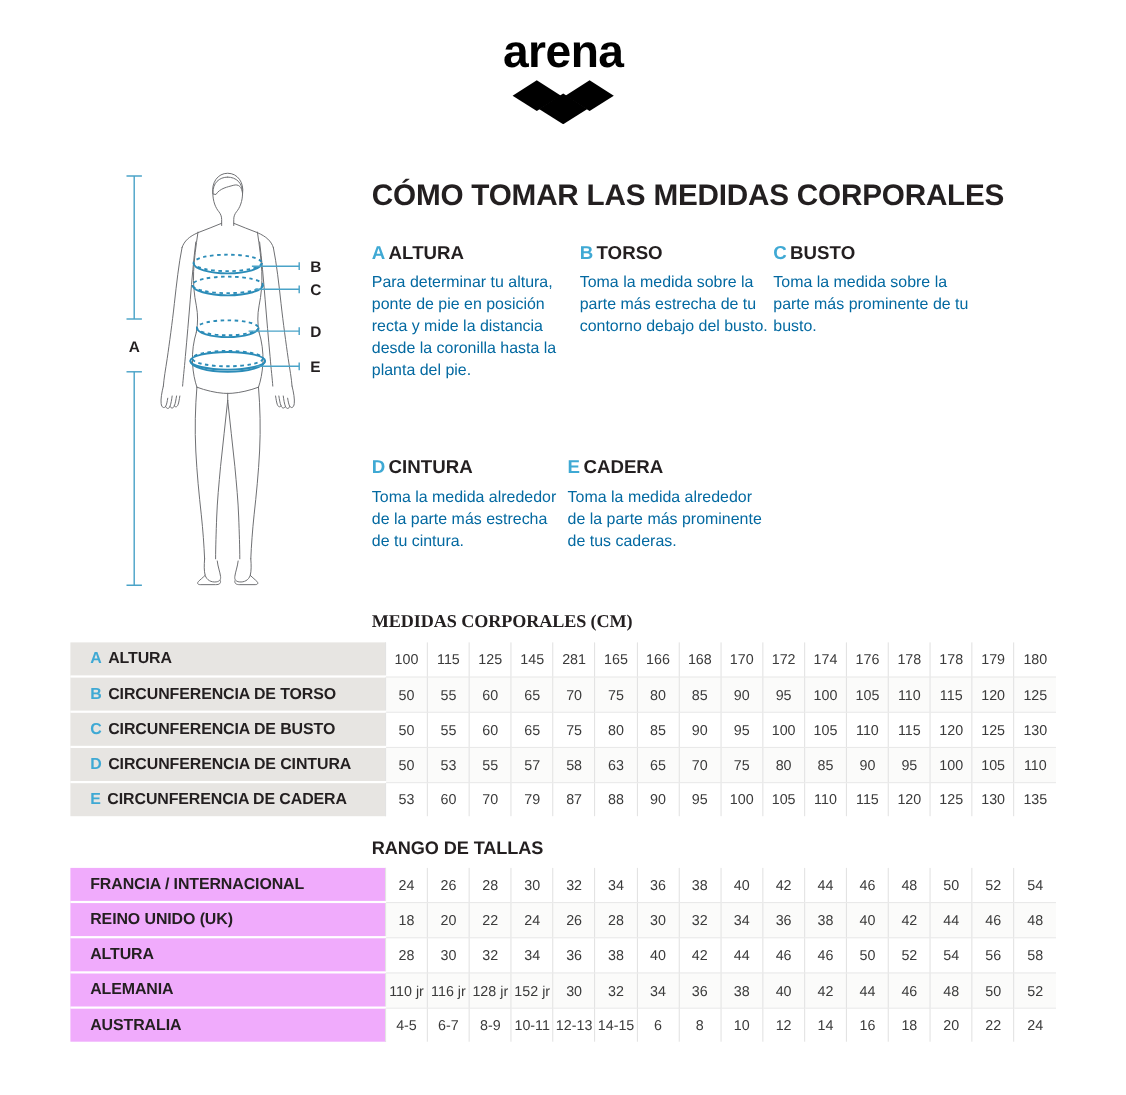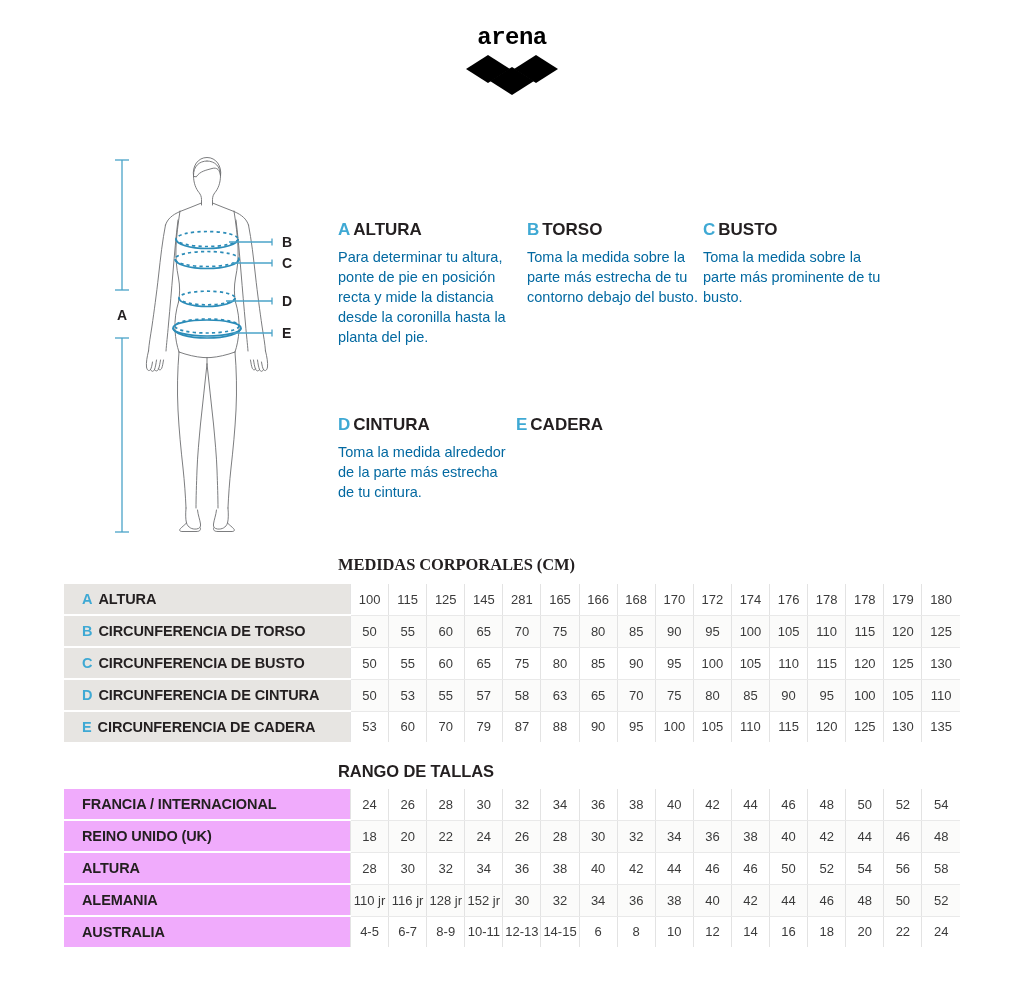--- a/index.html
+++ b/index.html
@@ -23,23 +23,23 @@
 
   
   .logo-wrap {
     position: absolute;
     left: 0;
     top: 26px;
     width: 1024px;
     text-align: center;
   }
   .logo-word {
-    font-family: Liberation Mono, monospace;
+    font-family: Liberation Sans, sans-serif;
     font-weight: bold;
-    font-size: 24px;
+    font-size: 42px;
     letter-spacing: -0.5px;
     color: #000000;
     line-height: 1;
   }
   .logo-mark {
     margin-top: 3px;
     display: inline-block;
   }
 
   
@@ -164,20 +164,21 @@
     <div class="logo-word">arena</div>
     <div class="logo-mark">
       <svg width="96" height="42" viewBox="0 0 96 42">
         <polygon points="24,2 46,16 24,30 2,16" fill="#000000"></polygon>
         <polygon points="72,2 94,16 72,30 50,16" fill="#000000"></polygon>
         <polygon points="48,14 70,28 48,42 26,28" fill="#000000"></polygon>
       </svg>
     </div>
   </div>
 
+  <div class="headline">CÓMO TOMAR LAS MEDIDAS CORPORALES</div>
 
   <div class="figure-area">
     <svg width="215" height="400" viewBox="0 0 215 400">
       <g fill="none" stroke="#6d6e71" stroke-width="0.9" stroke-linejoin="round" stroke-linecap="round">
 
         <path d="M107 13 C99 13 93.5 18.5 93.5 27.5 C93.5 35 96 41 99 44.5 C100.5 46.5 101.5 48.5 101.5 51.5 L101.5 57"></path>
         <path d="M107 13 C115 13 120.5 18.5 120.5 27.5 C120.5 35 118 41 115 44.5 C113.5 46.5 112.5 48.5 112.5 51.5 L112.5 57"></path>
 
         <path d="M93.5 28 C92 18 98 9.5 107 9.5 C116 9.5 122 18 120.5 28 C120 22 117 19 112 20.5 C107 22 100 23 96.5 28.5 Z"></path>
 
@@ -289,20 +290,21 @@
     <div class="desc-title">
       <span class="ltr">D</span><span>CINTURA</span>
     </div>
     <div class="desc-body">Toma la medida alrededor de la parte más estrecha de tu cintura.</div>
   </div>
 
   <div class="desc" id="desc-e">
     <div class="desc-title">
       <span class="ltr">E</span><span>CADERA</span>
     </div>
+    <div class="desc-body">Toma la medida alrededor de la parte más prominente de tus caderas.</div>
   </div>
 
   <div class="table-title" id="title-measures">MEDIDAS CORPORALES (CM)</div>
   <table class="tbl" id="tbl-measures">
       <tbody>
         <tr>
           <td class="lbl-cell"><span class="ltr">A</span><span>ALTURA</span></td>
           <td class="data-cell first-data">100</td>
           <td class="data-cell">115</td>
           <td class="data-cell">125</td>

